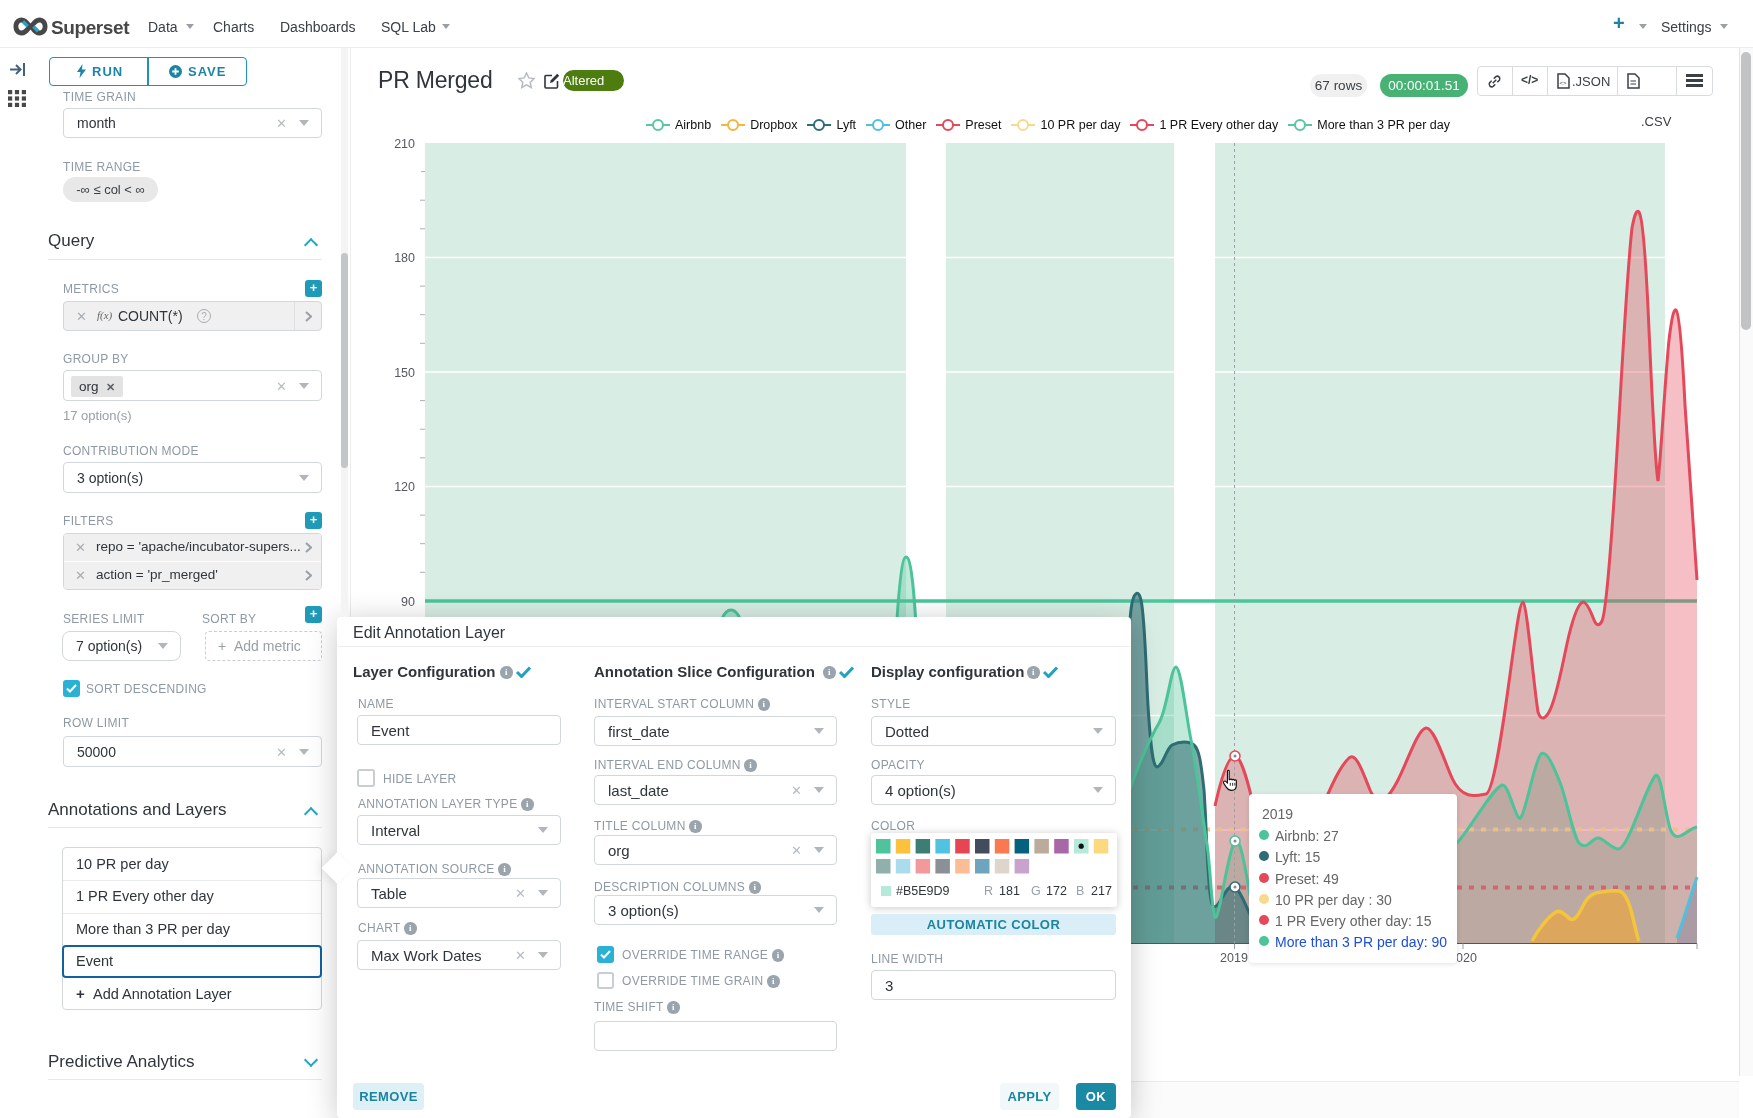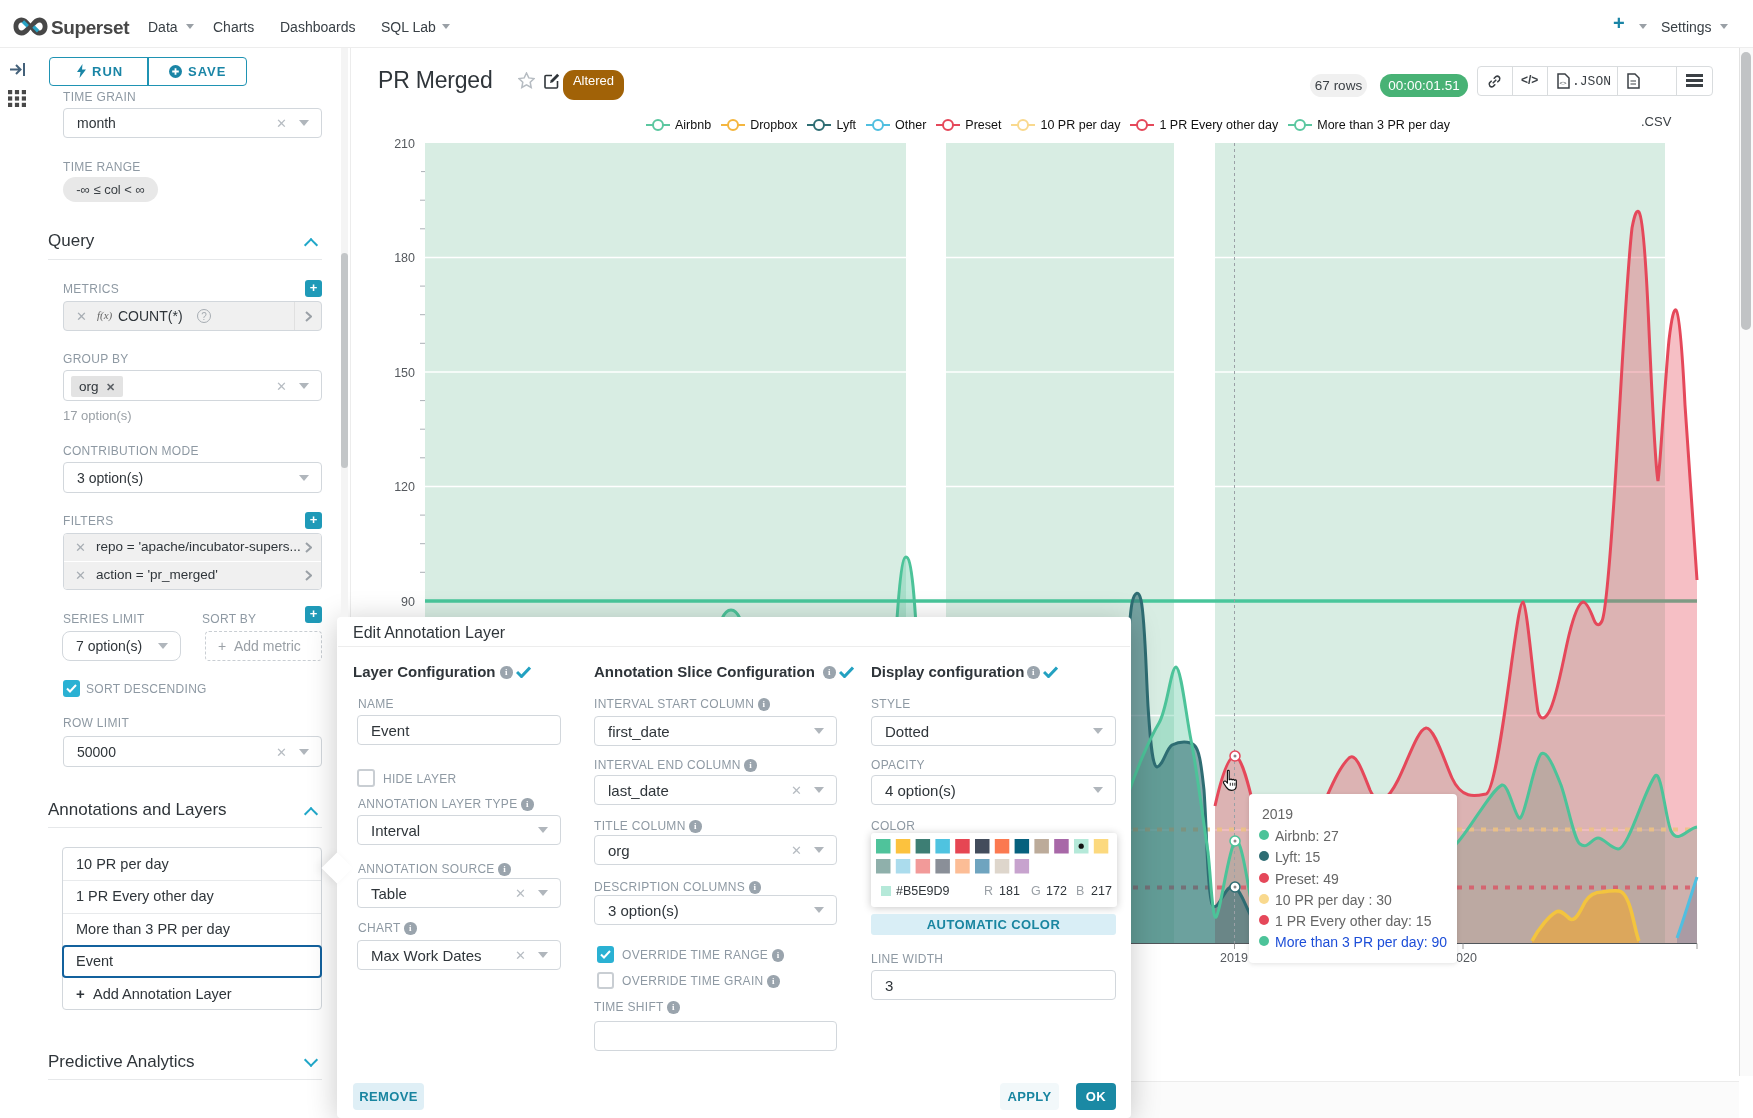--- a/index.html
+++ b/index.html
@@ -176,38 +176,38 @@
 <div class="hr" style="left:48px;top:1079px;width:274px;"></div>
 
 <div class="abs" style="left:378px;top:67px;font-size:23px;color:#2f353a;letter-spacing:-0.2px;">PR Merged</div>
 <svg class="abs" style="left:518px;top:72px;" width="17" height="17" viewBox="0 0 17 17">
     <path d="M8.5 1 L10.8 5.9 L16 6.6 L12.2 10.2 L13.2 15.5 L8.5 12.9 L3.8 15.5 L4.8 10.2 L1 6.6 L6.2 5.9 Z" fill="none" stroke="#b6bcc2" stroke-width="1.5"></path>
   </svg>
 <svg class="abs" style="left:544px;top:73px;" width="16" height="16" viewBox="0 0 16 16">
     <path d="M13.5 8 V14 a1 1 0 0 1 -1 1 H2 a1 1 0 0 1 -1 -1 V3.5 a1 1 0 0 1 1 -1 H8" fill="none" stroke="#2f353a" stroke-width="1.6"></path>
     <path d="M6 10 L6.8 7.2 L13.2 0.8 L15.2 2.8 L8.8 9.2 Z" fill="#2f353a"></path>
   </svg>
-<div class="abs" style="left:563px;top:70px;width:61px;height:30px;background:#a16207;border-radius:11px;color:#fff;font-size:13px;text-align:center;line-height:21px;">Altered</div>
+<div class="abs" style="left:563px;top:70px;width:61px;height:21px;background:#4d7c0f;border-radius:11px;color:#fff;font-size:13px;line-height:21px;">Altered</div>
 
 <div class="abs" style="left:1310px;top:74px;width:57px;height:23px;background:#f0f0f0;border-radius:12px;font-size:13.5px;color:#3b4045;text-align:center;line-height:23px;">67 rows</div>
 <div class="abs" style="left:1380px;top:74px;width:88px;height:23px;background:#48b275;border-radius:12px;font-size:13.5px;color:#fff;text-align:center;line-height:23px;">00:00:01.51</div>
 <div class="abs" style="left:1477px;top:66px;width:236px;height:30px;background:#fff;border:1px solid #d9dcde;border-radius:4px;"></div>
 <div class="abs" style="left:1512px;top:66px;width:1px;height:30px;background:#d9dcde;"></div>
 <div class="abs" style="left:1547px;top:66px;width:1px;height:30px;background:#d9dcde;"></div>
 <div class="abs" style="left:1617px;top:66px;width:1px;height:30px;background:#d9dcde;"></div>
 <div class="abs" style="left:1676px;top:66px;width:1px;height:30px;background:#d9dcde;"></div>
 <svg class="abs" style="left:1487px;top:74px;" width="15" height="15" viewBox="0 0 15 15">
     <path d="M6.2 8.8 L8.8 6.2 M4.2 7.2 L2.6 8.8 a2.6 2.6 0 0 0 3.6 3.6 L7.8 10.8 M7.2 4.2 L8.8 2.6 a2.6 2.6 0 0 1 3.6 3.6 L10.8 7.8" fill="none" stroke="#3b4045" stroke-width="1.6" stroke-linecap="round"></path>
   </svg>
 <div class="abs" style="left:1521px;top:73px;font-size:12px;font-weight:bold;color:#3b4045;">&lt;/&gt;</div>
 <svg class="abs" style="left:1557px;top:73px;" width="13" height="16" viewBox="0 0 13 16">
     <path d="M1 1 H8 L12 5 V15 H1 Z" fill="none" stroke="#3b4045" stroke-width="1.5"></path>
     <text x="2.5" y="11.5" font-size="6" fill="#3b4045" font-family="Liberation Sans">&lt;&gt;</text>
   </svg>
-<div class="abs" style="left:1572px;top:74px;font-size:13px;color:#3b4045;font-family:Liberation Mono, monospace;">.JSON</div>
+<div class="abs" style="left:1572px;top:74px;font-size:13px;color:#3b4045;">.JSON</div>
 <svg class="abs" style="left:1627px;top:73px;" width="13" height="16" viewBox="0 0 13 16">
     <path d="M1 1 H8 L12 5 V15 H1 Z" fill="none" stroke="#3b4045" stroke-width="1.5"></path>
     <path d="M3.5 8 H9 M3.5 11 H9" stroke="#3b4045" stroke-width="1.2"></path>
   </svg>
 <div class="abs" style="left:1641px;top:74px;font-size:13px;color:#3b4045;margin-top:40px;">.CSV</div>
 <div class="abs" style="left:1686px;top:74px;width:17px;height:2.5px;background:#3b4045;box-shadow:0 5px 0 #3b4045, 0 10px 0 #3b4045;"></div>
 
 <div class="abs" style="left:646px;top:116px;height:18px;display:flex;align-items:center;font-size:12.5px;color:#111;white-space:nowrap;">
   <svg width="24" height="12" viewBox="0 0 24 12">
       <line x1="0" y1="6" x2="24" y2="6" stroke="#5bc7a0" stroke-width="2"></line>

